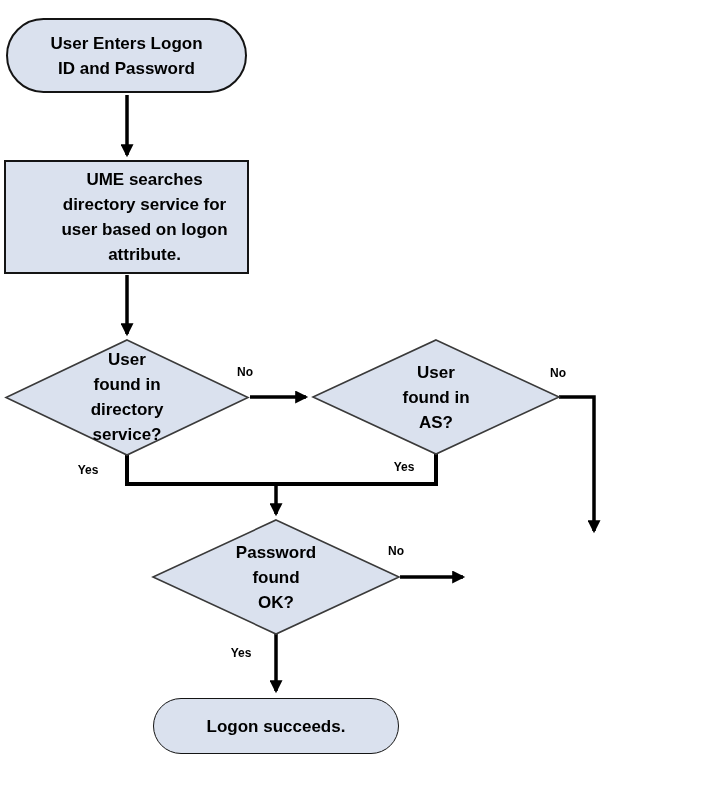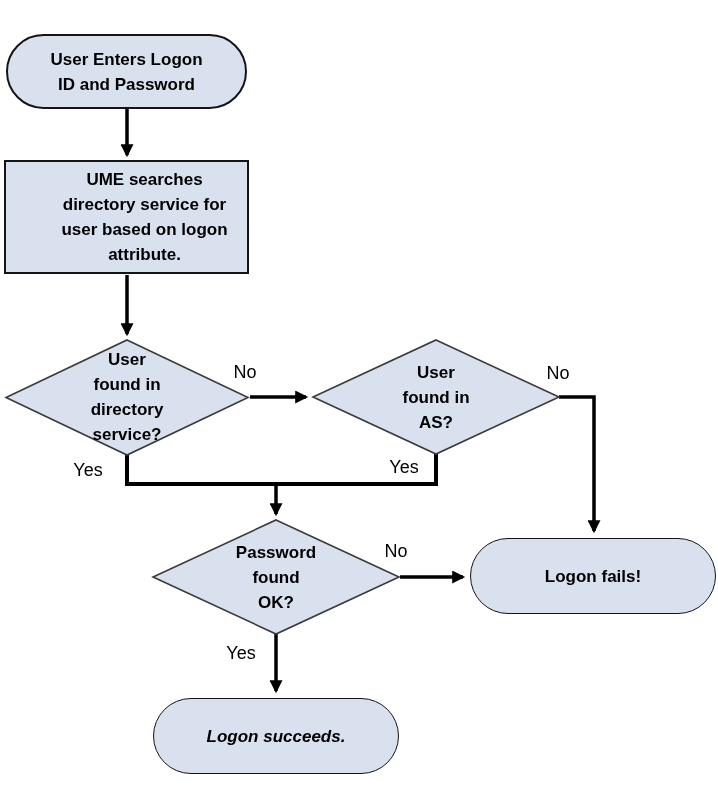--- a/index.html
+++ b/index.html
@@ -30,42 +30,41 @@
     color:var(--text);
     font-weight:bold;
     font-size:17px;line-height:25px;
     white-space:pre-line;
     box-sizing:border-box;
     background:var(--node-fill);
   }
   .terminator{
     border:2px solid var(--outline-strong);
     border-radius:38px;
-    margin-top:16px;
   }
   .terminator-thin{
     border:1.6px solid var(--outline-strong);
     border-radius:38px;
   }
   .process{
     border:2px solid var(--outline-strong);
     padding-left:36px;
   }
   .diamond-label{
     position:absolute;
     display:flex;align-items:center;justify-content:center;
     text-align:center;
     font-weight:bold;font-size:17px;line-height:25px;
     white-space:pre-line;color:var(--text);
     background:transparent;
   }
   .edge-label{
     position:absolute;
     display:flex;align-items:center;justify-content:center;
-    font-weight:normal;font-size:18px;color:var(--text);
+    font-weight:bold;font-size:12px;color:var(--text);
     background:transparent;
   }
 </style>
 </head>
 <body>
 
 <div class="canvas">
 
   <svg class="wires" width="718" height="793" viewBox="0 0 718 793" xmlns="http://www.w3.org/2000/svg">
     <defs>
@@ -97,23 +96,22 @@
   </svg>
 
   <div class="node terminator" style="left:6px;top:18px;width:241px;height:75px;">User Enters Logon
 ID and Password</div>
 
   <div class="node process" style="left:4px;top:160px;width:245px;height:114px;">UME searches
 directory service for
 user based on logon
 attribute.</div>
 
-  <div class="node terminator-thin" style="left:470px;top:538px;width:246px;height:76px;">Logon fails!</div>
 
-  <div class="node terminator-thin" style="left:153px;top:698px;width:246px;height:76px;font-style:italic;">Logon succeeds.</div>
+  <div class="node terminator-thin" style="left:153px;top:698px;width:246px;height:56px;">Logon succeeds.</div>
 
   <div class="diamond-label" style="left:27px;top:347px;width:200px;height:100px;">User
 found in
 directory
 service?</div>
 
   <div class="diamond-label" style="left:336px;top:347px;width:200px;height:100px;">User
 found in
 AS?</div>
 

